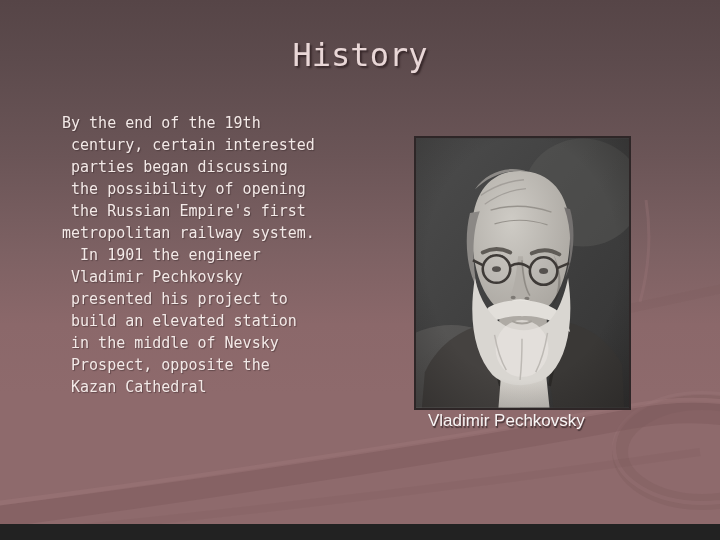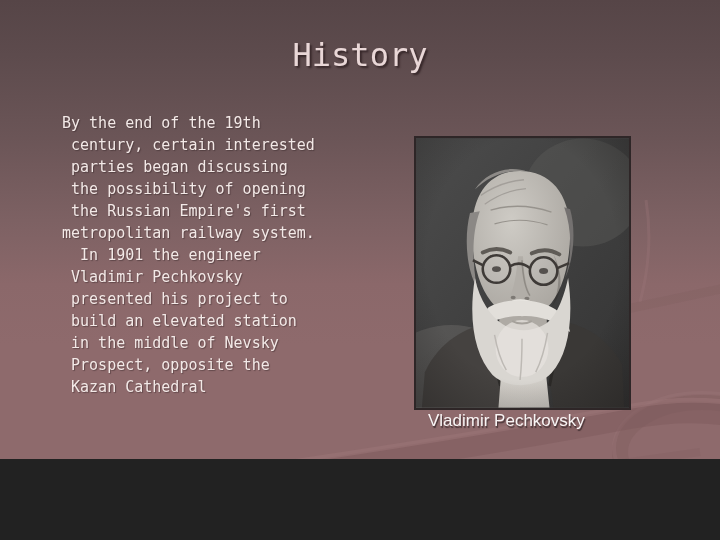--- a/index.html
+++ b/index.html
@@ -1,19 +1,19 @@
 <!DOCTYPE html>
 <html><head>
 <meta charset="utf-8">
 <style>
   html, body { margin: 0; padding: 0; background: #222; }
   .slide {
     position: relative;
     width: 720px;
-    height: 459px;
+    height: 524px;
     overflow: hidden;
     background: linear-gradient(to bottom,
       #564547 0%, #5d4b4d 12%, #6b5557 30%, #7d6163 48%,
       #8b686a 62%, #8e6a6c 75%, #8e6a6c 100%);
     font-family: "DejaVu Sans Mono", monospace;
   }
   .decor {
     position: absolute;
     inset: 0;
     width: 720px;

